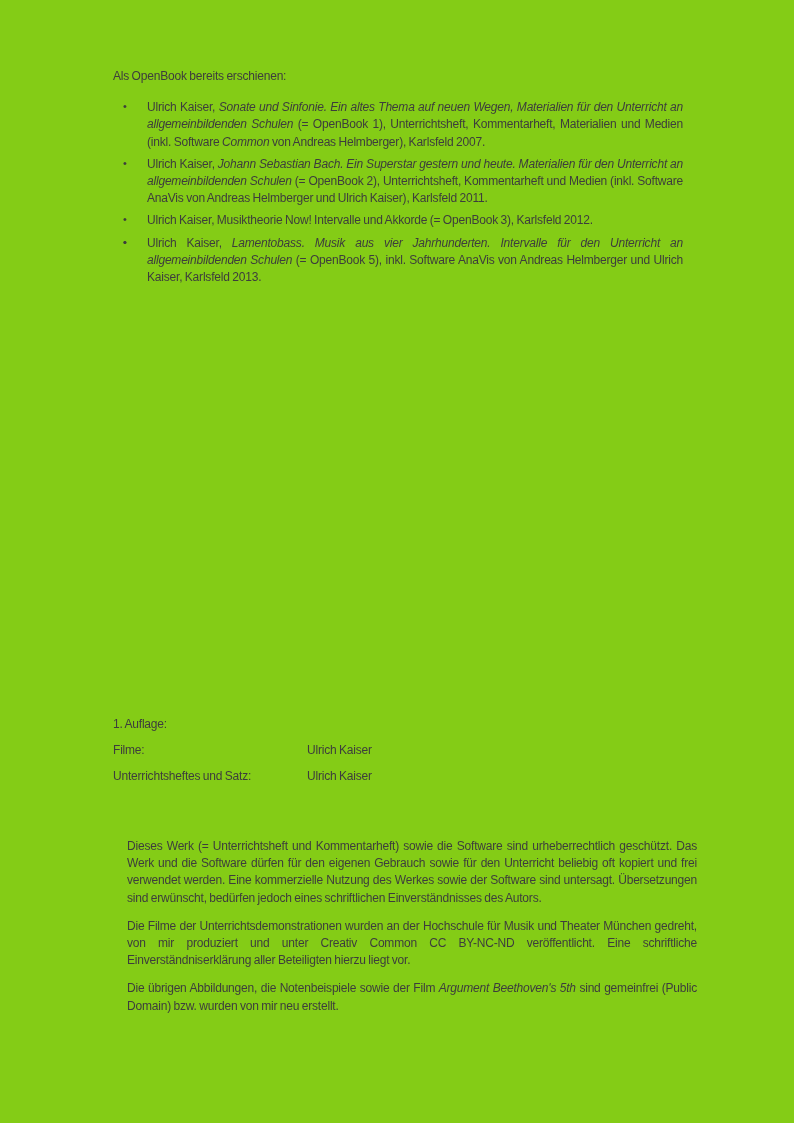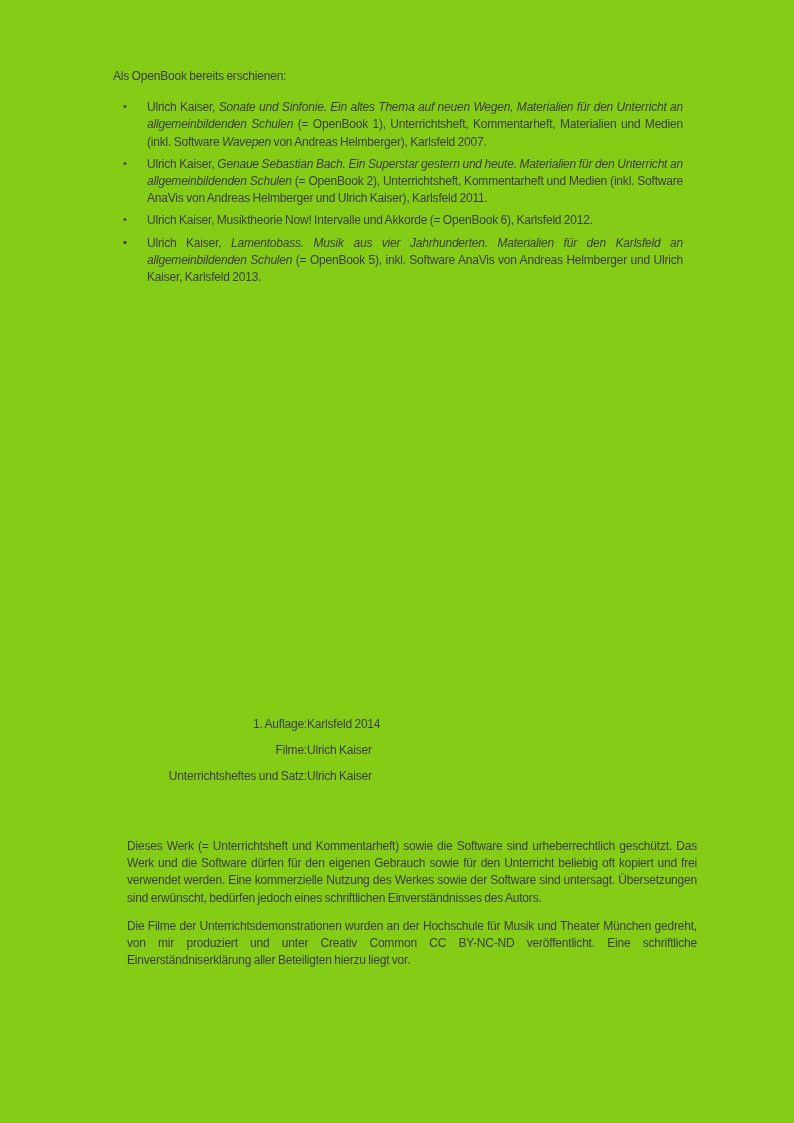--- a/index.html
+++ b/index.html
@@ -30,69 +30,69 @@
   }
   .bullet {
     position: absolute;
     left: 10px;
     top: -1px;
     font-size: 11px;
   }
 
   .colophon { position: absolute; left: 113px; top: 716px; width: 570px; }
   .colophon .row { display: flex; margin-bottom: 8.6px; }
-  .colophon .label { flex: 0 0 194px; width: 194px; text-align: right; }
+  .colophon .label { flex: 0 0 194px; width: 194px; }
   .colophon .value { flex: 1; }
 
   .legal { position: absolute; left: 127px; top: 838px; width: 570px; }
   .legal p { margin: 0 0 11px 0; text-align: justify; }
 </style>
 </head>
 <body>
 
 <div class="page">
 
   <section class="block-top">
     <p class="heading">Als OpenBook bereits erschienen:</p>
     <ul class="openbooks">
       <li>
         <span class="bullet">•</span>
-        <span><span>Ulrich Kaiser, </span><em>Sonate und Sinfonie. Ein altes Thema auf neuen Wegen, Materialien für den Unterricht an allgemeinbildenden Schulen</em><span> (= OpenBook 1), Unterrichtsheft, Kommentarheft, Materialien und Medien (inkl. Software </span><em>Wavepen</em><span> von Andreas Helmberger), Karlsfeld 2007.</span></span>
+        <span><span>Ulrich Kaiser, </span><em>Sonate und Sinfonie. Ein altes Thema auf neuen Wegen, Materialien für den Unterricht an allgemeinbildenden Schulen</em><span> (= OpenBook 1), Unterrichtsheft, Kommentarheft, Materialien und Medien (inkl. Software </span><em>Common</em><span> von Andreas Helmberger), Karlsfeld 2007.</span></span>
       </li>
       <li>
         <span class="bullet">•</span>
-        <span><span>Ulrich Kaiser, </span><em>Genaue Sebastian Bach. Ein Superstar gestern und heute. Materialien für den Unterricht an allgemeinbildenden Schulen</em><span> (= OpenBook 2), Unterrichtsheft, Kommentarheft und Medien (inkl. Software AnaVis von Andreas Helmberger und Ulrich Kaiser), Karlsfeld 2011.</span></span>
+        <span><span>Ulrich Kaiser, </span><em>Johann Sebastian Bach. Ein Superstar gestern und heute. Materialien für den Unterricht an allgemeinbildenden Schulen</em><span> (= OpenBook 2), Unterrichtsheft, Kommentarheft und Medien (inkl. Software AnaVis von Andreas Helmberger und Ulrich Kaiser), Karlsfeld 2011.</span></span>
       </li>
       <li>
         <span class="bullet">•</span>
-        <span><span>Ulrich Kaiser, Musiktheorie Now! Intervalle und Akkorde (= OpenBook 6), Karlsfeld 2012.</span></span>
+        <span><span>Ulrich Kaiser, Musiktheorie Now! Intervalle und Akkorde (= OpenBook 3), Karlsfeld 2012.</span></span>
       </li>
       <li>
         <span class="bullet">•</span>
       </li>
       <li>
         <span class="bullet">•</span>
-        <span><span>Ulrich Kaiser, </span><em>Lamentobass. Musik aus vier Jahrhunderten. Materialien für den Karlsfeld an allgemeinbildenden Schulen</em><span> (= OpenBook 5), inkl. Software AnaVis von Andreas Helmberger und Ulrich Kaiser, Karlsfeld 2013.</span></span>
+        <span><span>Ulrich Kaiser, </span><em>Lamentobass. Musik aus vier Jahrhunderten. Intervalle für den Unterricht an allgemeinbildenden Schulen</em><span> (= OpenBook 5), inkl. Software AnaVis von Andreas Helmberger und Ulrich Kaiser, Karlsfeld 2013.</span></span>
       </li>
     </ul>
   </section>
 
   <section class="colophon">
     <div class="row">
       <span class="label">1. Auflage:</span>
-      <span class="value">Karlsfeld 2014</span>
     </div>
     <div class="row">
       <span class="label">Filme:</span>
       <span class="value">Ulrich Kaiser</span>
     </div>
     <div class="row">
       <span class="label">Unterrichtsheftes und Satz:</span>
       <span class="value">Ulrich Kaiser</span>
     </div>
   </section>
 
   <section class="legal">
     <p><span>Dieses Werk (= Unterrichtsheft und Kommentarheft) sowie die Software sind urheberrechtlich geschützt. Das Werk und die Software dürfen für den eigenen Gebrauch sowie für den Unterricht beliebig oft kopiert und frei verwendet werden. Eine kommerzielle Nutzung des Werkes sowie der Software sind untersagt. Übersetzungen sind erwünscht, bedürfen jedoch eines schriftlichen Einverständnisses des Autors.</span></p>
     <p><span>Die Filme der Unterrichtsdemonstrationen wurden an der Hochschule für Musik und Theater München gedreht, von mir produziert und unter Creativ Common CC BY-NC-ND veröffentlicht. Eine schriftliche Einverständniserklärung aller Beteiligten hierzu liegt vor.</span></p>
+    <p><span>Die übrigen Abbildungen, die Notenbeispiele sowie der Film </span><em>Argument Beethoven's 5th</em><span> sind gemeinfrei (Public Domain) bzw. wurden von mir neu erstellt.</span></p>
   </section>
 
 </div>
 
 </body></html>

